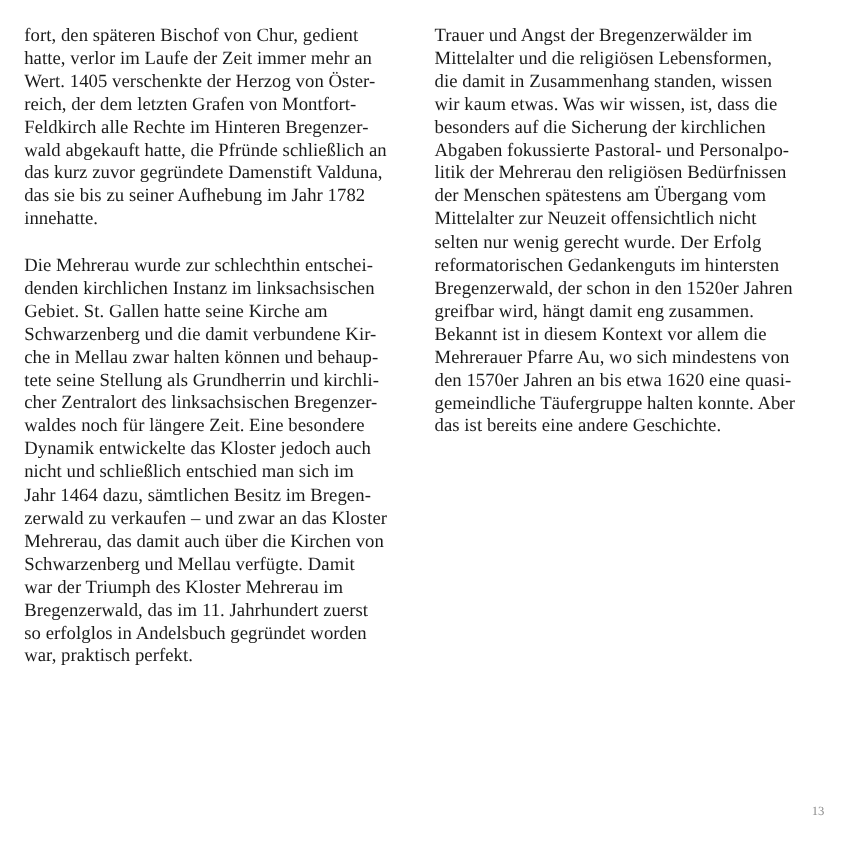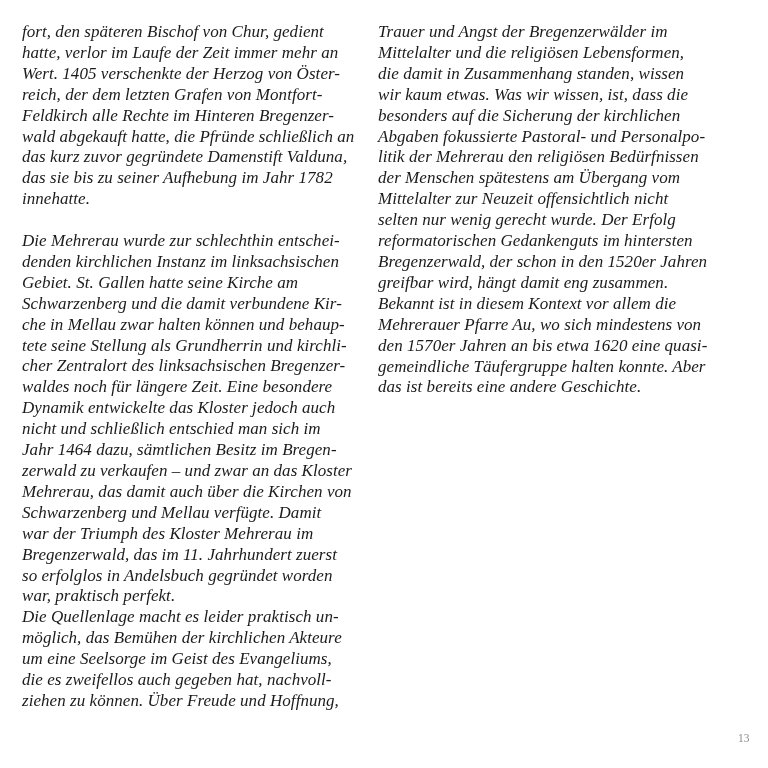--- a/index.html
+++ b/index.html
@@ -12,22 +12,22 @@
     width: 768px;
     height: 768px;
     background: #ffffff;
     overflow: hidden;
     box-sizing: border-box;
     font-family: "Liberation Serif", "DejaVu Serif", serif;
     color: #1b1b1b;
   }
   .columns {
     display: flex;
+    gap: 17px;
     padding: 22px 0 0 22px;
-    font-style: italic;
   }
   .column {
     flex: 0 0 356px;
     width: 356px;
   }
   .para {
     margin: 0;
     font-size: 17px;
     line-height: 20.9px;
     white-space: pre;
@@ -72,25 +72,20 @@
 Dynamik entwickelte das Kloster jedoch auch
 nicht und schließlich entschied man sich im
 Jahr 1464 dazu, sämtlichen Besitz im Bregen-
 zerwald zu verkaufen – und zwar an das Kloster
 Mehrerau, das damit auch über die Kirchen von
 Schwarzenberg und Mellau verfügte. Damit
 war der Triumph des Kloster Mehrerau im
 Bregenzerwald, das im 11. Jahrhundert zuerst
 so erfolglos in Andelsbuch gegründet worden
 war, praktisch perfekt.</p>
-      <p class="para">Die Quellenlage macht es leider praktisch un-
-möglich, das Bemühen der kirchlichen Akteure
-um eine Seelsorge im Geist des Evangeliums,
-die es zweifellos auch gegeben hat, nachvoll-
-ziehen zu können. Über Freude und Hoffnung,</p>
     </div>
     <div class="column">
       <p class="para">Trauer und Angst der Bregenzerwälder im
 Mittelalter und die religiösen Lebensformen,
 die damit in Zusammenhang standen, wissen
 wir kaum etwas. Was wir wissen, ist, dass die
 besonders auf die Sicherung der kirchlichen
 Abgaben fokussierte Pastoral- und Personalpo-
 litik der Mehrerau den religiösen Bedürfnissen
 der Menschen spätestens am Übergang vom

